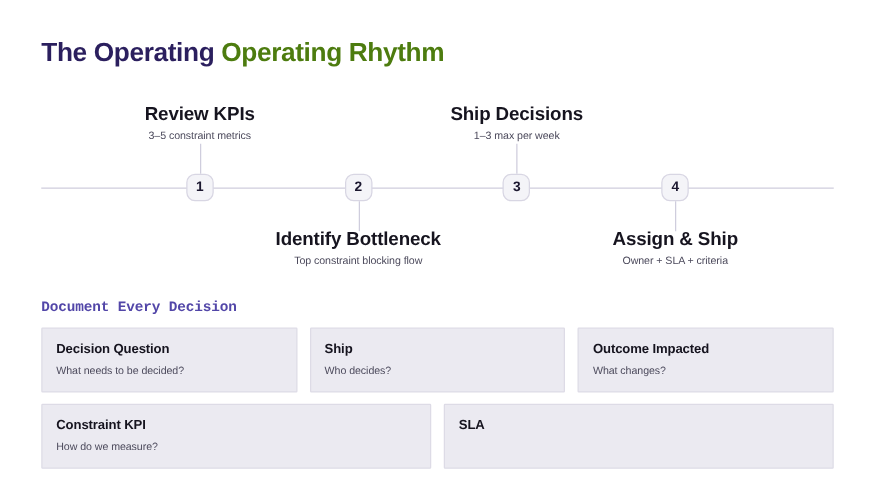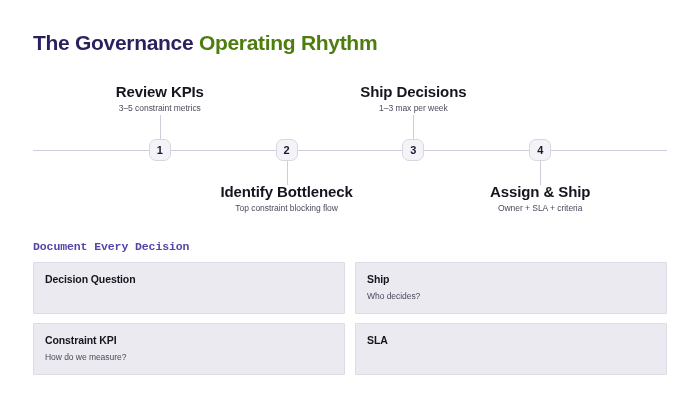--- a/index.html
+++ b/index.html
@@ -149,21 +149,21 @@
     line-height: 12px;
     letter-spacing: -0.05px;
   }
 </style>
 </head>
 <body>
 
 <div class="page">
 
   <div class="page-title">
-    <span class="title-primary">The Governance </span><span class="title-accent">Operating Rhythm</span>
+    <span class="title-primary">The Operating </span><span class="title-accent">Operating Rhythm</span>
   </div>
 
   <div class="timeline">
     <div class="timeline-axis"></div>
 
     <div class="tl-node" style="left:126.8px;">
       <div class="tl-label above">
         <div class="tl-title">Review KPIs</div>
         <div class="tl-sub">3–5 constraint metrics</div>
       </div>
@@ -198,25 +198,30 @@
       </div>
     </div>
   </div>
 
   <div class="section-head">Document Every Decision</div>
 
   <div class="cards">
     <div class="card-row">
       <div class="card">
         <div class="card-title">Decision Question</div>
+        <div class="card-sub">What needs to be decided?</div>
       </div>
       <div class="card">
         <div class="card-title">Ship</div>
         <div class="card-sub">Who decides?</div>
       </div>
+      <div class="card">
+        <div class="card-title">Outcome Impacted</div>
+        <div class="card-sub">What changes?</div>
+      </div>
     </div>
 
     <div class="card-row">
       <div class="card">
         <div class="card-title">Constraint KPI</div>
         <div class="card-sub">How do we measure?</div>
       </div>
       <div class="card">
         <div class="card-title">SLA</div>
       </div>

